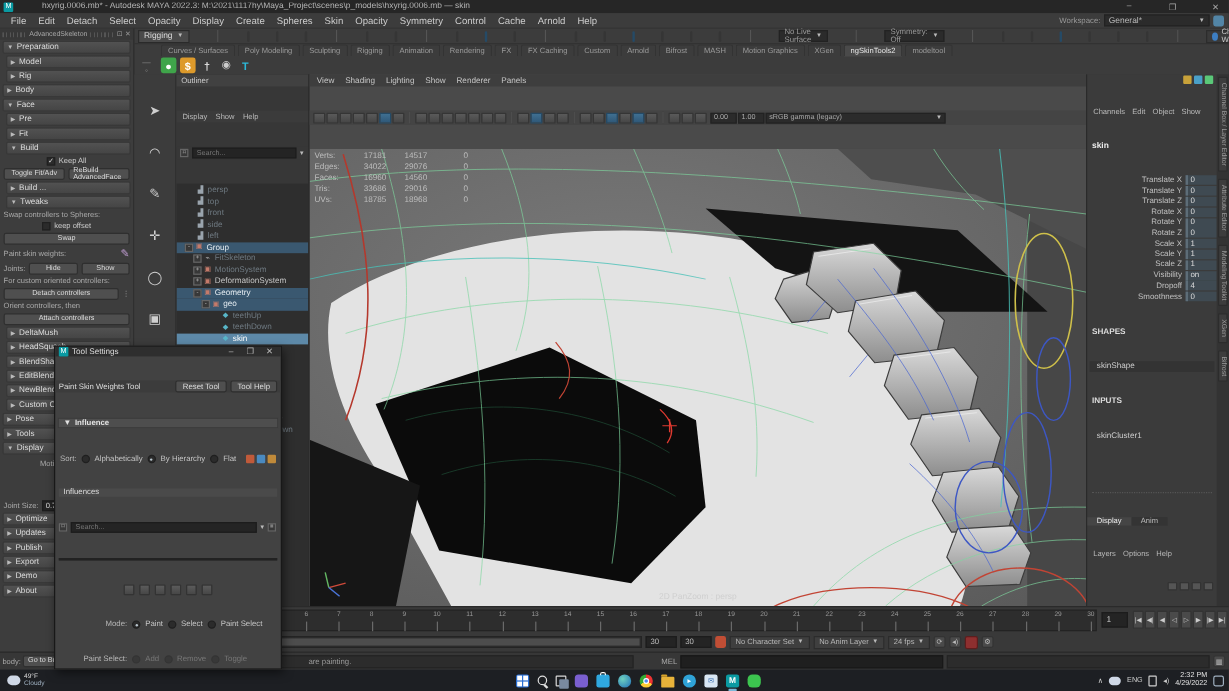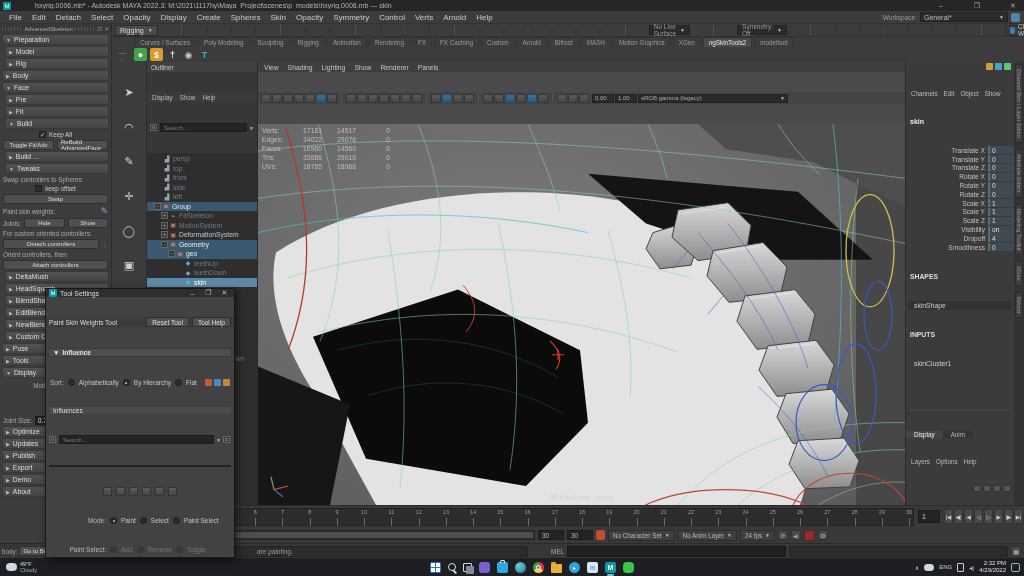--- a/index.html
+++ b/index.html
@@ -197,21 +197,21 @@
         <div class="mitem">Detach</div>
         <div class="mitem">Select</div>
         <div class="mitem">Opacity</div>
         <div class="mitem">Display</div>
         <div class="mitem">Create</div>
         <div class="mitem">Spheres</div>
         <div class="mitem">Skin</div>
         <div class="mitem">Opacity</div>
         <div class="mitem">Symmetry</div>
         <div class="mitem">Control</div>
-        <div class="mitem">Verts</div>
+        <div class="mitem">Cache</div>
         <div class="mitem">Arnold</div>
         <div class="mitem">Help</div>
       </div>
     <div id="workspace">
       <span style="font-size:6.5px;color:#9a9a9a;">Workspace:</span>
       <span class="wsfield">
           <span>General*</span>
           <span class="arrow">▼</span>
         </span>
       <span class="lock"></span>

